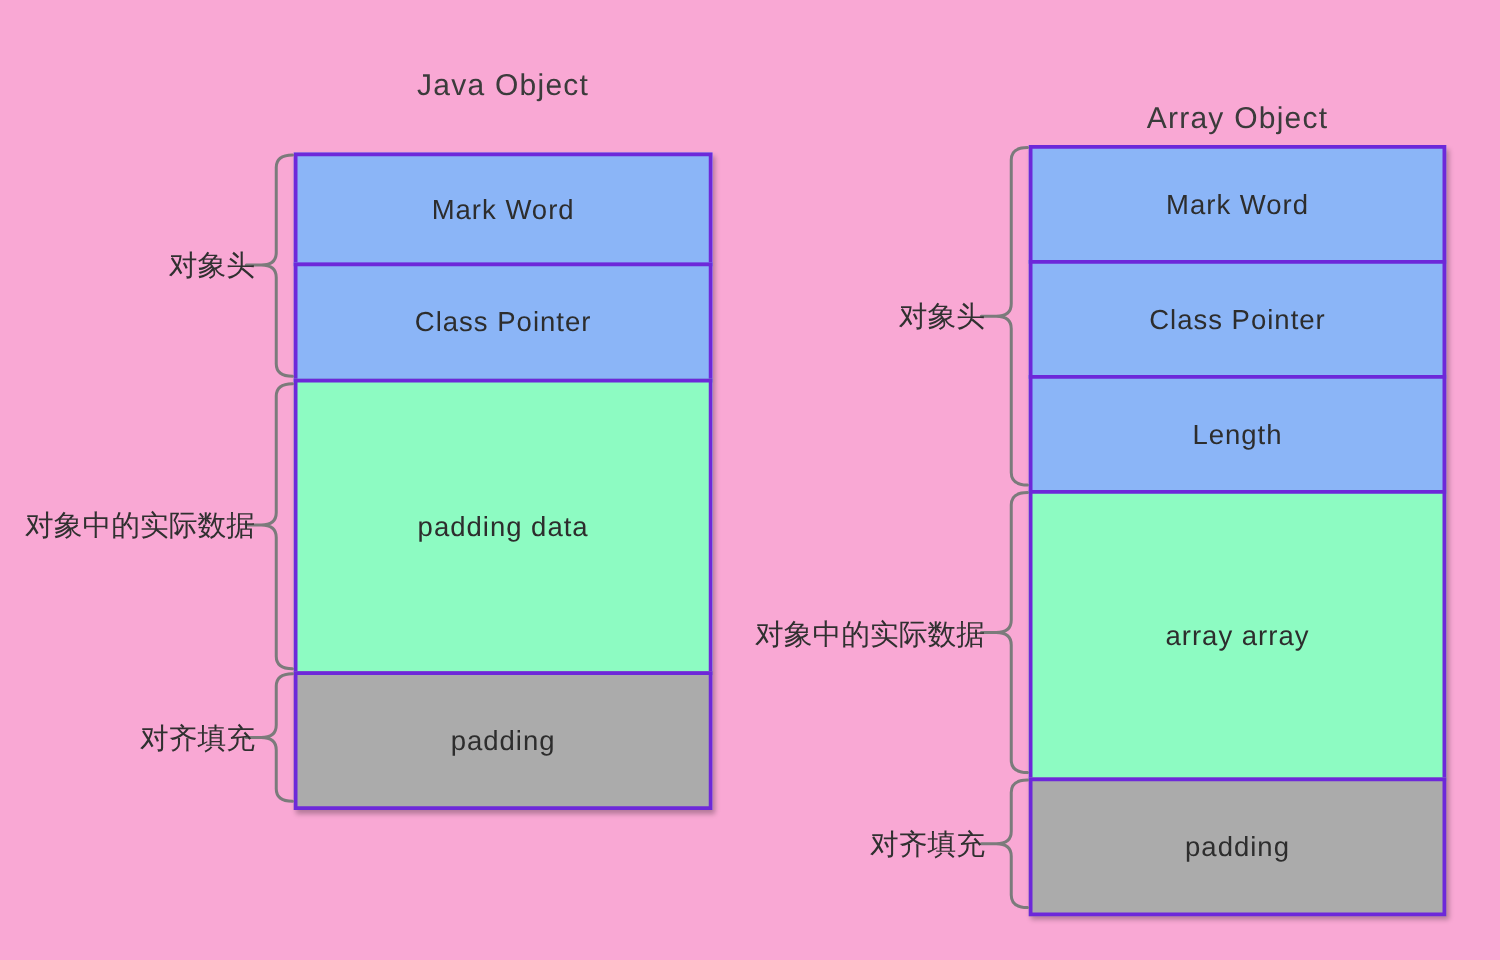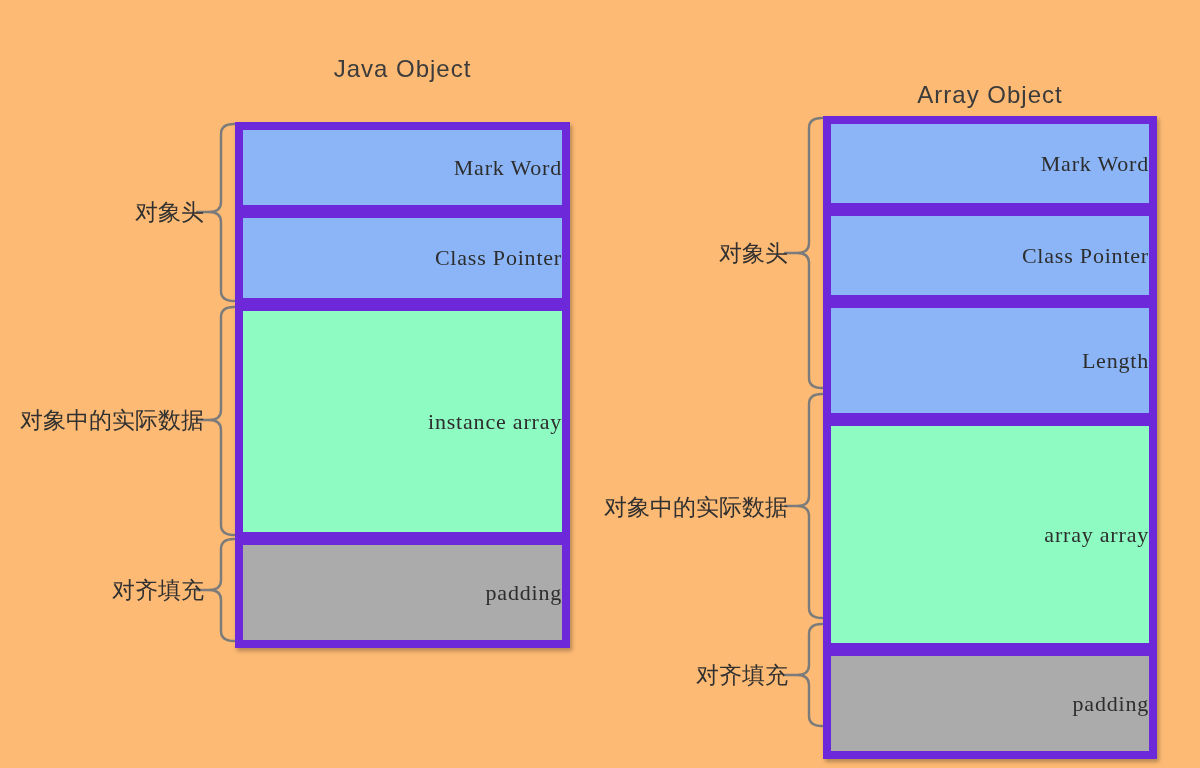--- a/index.html
+++ b/index.html
@@ -4,21 +4,21 @@
 <style>
   html, body {
     margin: 0;
     padding: 0;
     background: #ffffff;
   }
   .canvas {
     position: relative;
     width: 1200px;
     height: 768px;
-    background: #fdba74;
+    background: #f9a8d4;
     overflow: hidden;
     font-family: "Liberation Sans", "DejaVu Sans", sans-serif;
   }
   .title {
     position: absolute;
     text-align: center;
     font-size: 24px;
     color: #3b3b3b;
     letter-spacing: 1px;
     white-space: nowrap;
@@ -29,25 +29,24 @@
   .stack {
     position: absolute;
     box-shadow: 2px 3px 4px rgba(0,0,0,0.28);
   }
   .stack-java { left: 235px; top: 122px; width: 335px; }
   .stack-array { left: 823px; top: 116px; width: 334px; }
 
   .block {
     box-sizing: border-box;
     width: 100%;
-    border: 8px solid #6d28d9;
+    border: 3px solid #6d28d9;
     display: flex;
     align-items: center;
-    justify-content: flex-end;
-    font-family: Liberation Serif, serif;
+    justify-content: center;
   }
   .block + .block { margin-top: -3px; }
   .fill-header  { background: #8bb5f7; }
   .fill-data    { background: #8dfbc2; }
   .fill-padding { background: #ababab; }
 
   .block-label {
     font-size: 22px;
     color: #2d2d2d;
     letter-spacing: 0.8px;
@@ -88,35 +87,35 @@
   <div class="title title-array">Array Object</div>
 
   <div class="stack stack-java">
     <div class="block fill-header" style="height:91px">
       <span class="block-label">Mark Word</span>
     </div>
     <div class="block fill-header" style="height:96px">
       <span class="block-label">Class Pointer</span>
     </div>
     <div class="block fill-data" style="height:237px">
-      <span class="block-label">instance array</span>
+      <span class="block-label">padding data</span>
     </div>
     <div class="block fill-padding" style="height:111px">
       <span class="block-label">padding</span>
     </div>
   </div>
 
   <div class="stack stack-array">
     <div class="block fill-header" style="height:95px">
       <span class="block-label">Mark Word</span>
     </div>
     <div class="block fill-header" style="height:95px">
       <span class="block-label">Class Pointer</span>
     </div>
-    <div class="block fill-header" style="height:121px">
+    <div class="block fill-header" style="height:95px">
       <span class="block-label">Length</span>
     </div>
     <div class="block fill-data" style="height:233px">
       <span class="block-label">array array</span>
     </div>
     <div class="block fill-padding" style="height:111px">
       <span class="block-label">padding</span>
     </div>
   </div>
 

